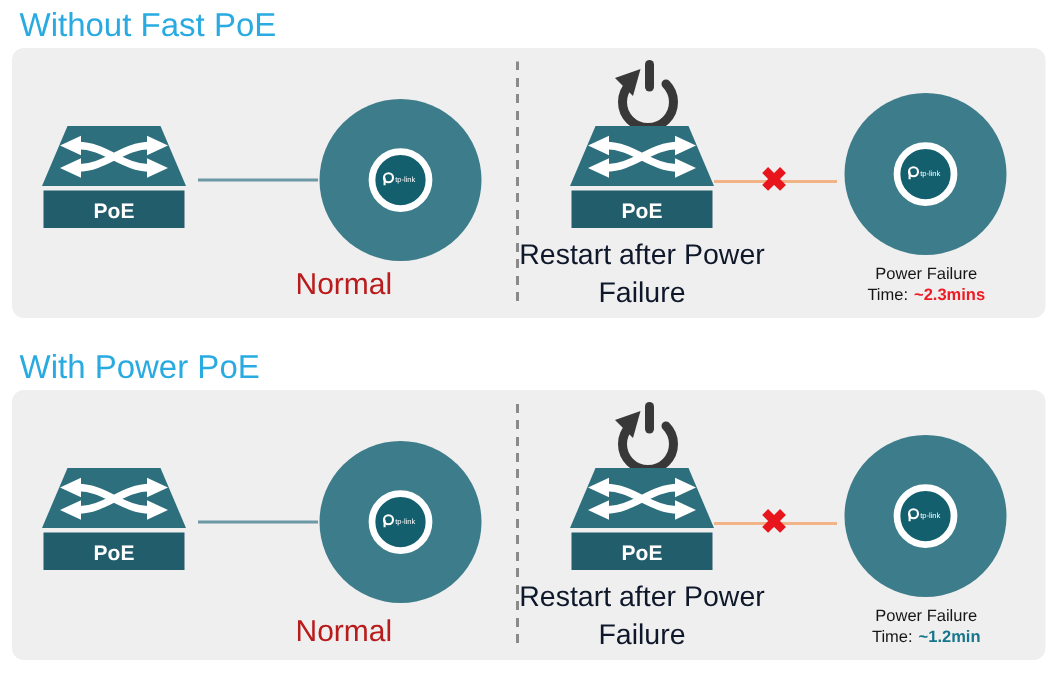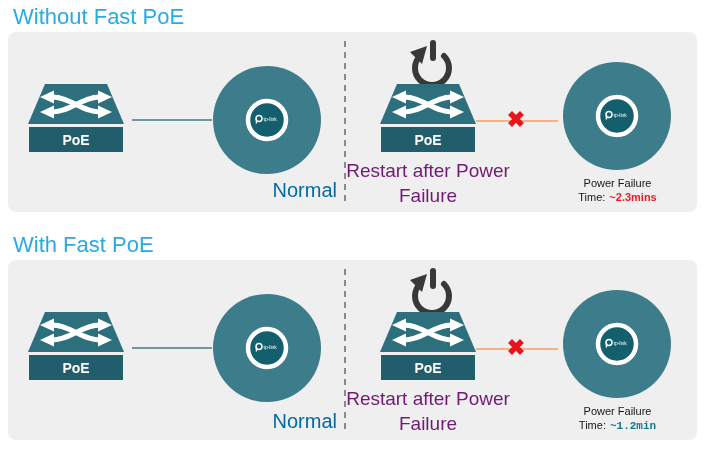--- a/index.html
+++ b/index.html
@@ -10,22 +10,22 @@
   .panel{position:absolute;left:8px;top:32px;width:689px;height:180px;background:#efefef;border-radius:8px;}
   .divider{position:absolute;left:336px;top:9px;width:2px;height:162px;
            background-image:repeating-linear-gradient(to bottom,#8a8a8a 0px,#8a8a8a 6px,transparent 6px,transparent 11px);}
   .switch{position:absolute;width:96px;height:68px;}
   .ap{position:absolute;width:110px;height:110px;}
   .link{position:absolute;height:2px;}
   .link-normal{background:#6d98a6;}
   .link-fail{background:#f2b487;}
   .cross{position:absolute;width:24px;color:#e8151c;font-size:22px;font-weight:bold;line-height:1;text-align:center;}
   .restart-icon{position:absolute;width:52px;height:52px;}
-  .status-label{position:absolute;font-size:20px;color:#0369a1;text-align:right;}
-  .restart-label{position:absolute;left:320px;top:127px;width:200px;font-size:19px;color:#701a75;text-align:center;line-height:1.3;}
+  .status-label{position:absolute;font-size:20px;color:#b91c1c;text-align:left;}
+  .restart-label{position:absolute;left:320px;top:127px;width:200px;font-size:19px;color:#0f172a;text-align:center;line-height:1.3;}
   .pf-label{position:absolute;left:527px;top:145px;width:165px;font-size:11px;color:#161616;text-align:center;line-height:1.27;}
   .pf-label .time-value{font-weight:bold;margin-top:48px;}
   .pf-label .time-prefix{margin-right:4px;margin-top:32px;}
   .switch-label-text{font-weight:bold;font-size:14px;fill:#ffffff;font-family:"Liberation Sans",sans-serif;}
   .logo-text{font-size:5px;fill:#ffffff;font-family:"Liberation Sans",sans-serif;}
 </style>
 </head>
 <body>
 
 <div class="page">
@@ -101,21 +101,21 @@
 
       <div class="pf-label">
         <span>Power Failure</span><br>
         <span class="time-prefix">Time:</span><span class="time-value" style="color: rgb(237, 28, 36);">~2.3mins</span>
       </div>
 
     </div>
   </div>
 
   <div class="section" style="top:228px;">
-    <div class="section-title">With Fast PoE</div>
+    <div class="section-title">With Power PoE</div>
     <div class="panel">
 
       <svg class="switch" style="left:20px;top:52px;" viewBox="0 0 96 68">
         <polygon points="17,0 79,0 96,40 0,40" fill="#2e6f7e"></polygon>
         <rect x="1" y="43" width="94" height="25" fill="#225d6b"></rect>
         <g>
           <path d="M24,13 C42,13 54,28 72,28" stroke="#ffffff" stroke-width="5" fill="none"></path>
           <path d="M24,28 C42,28 54,13 72,13" stroke="#ffffff" stroke-width="5" fill="none"></path>
           <polygon points="26,6.5 26,19.5 12,13" fill="#ffffff"></polygon>
           <polygon points="26,21.5 26,34.5 12,28" fill="#ffffff"></polygon>
@@ -171,19 +171,19 @@
           <circle cx="47" cy="53.5" r="3" stroke="#ffffff" stroke-width="1.4" fill="none"></circle>
           <line x1="44.4" y1="53.5" x2="44.4" y2="58.5" stroke="#ffffff" stroke-width="1.4"></line>
           <text x="51.5" y="56" class="logo-text">tp-link</text>
         </g>
       </svg>
 
       <div class="restart-label">Restart after Power Failure</div>
 
       <div class="pf-label">
         <span>Power Failure</span><br>
-        <span class="time-prefix">Time:</span><span class="time-value" style="color: rgb(23, 118, 139); font-family: Liberation Mono, monospace;">~1.2min</span>
+        <span class="time-prefix">Time:</span><span class="time-value" style="color: rgb(23, 118, 139);">~1.2min</span>
       </div>
 
     </div>
   </div>
 
 </div>
 
 </body></html>

